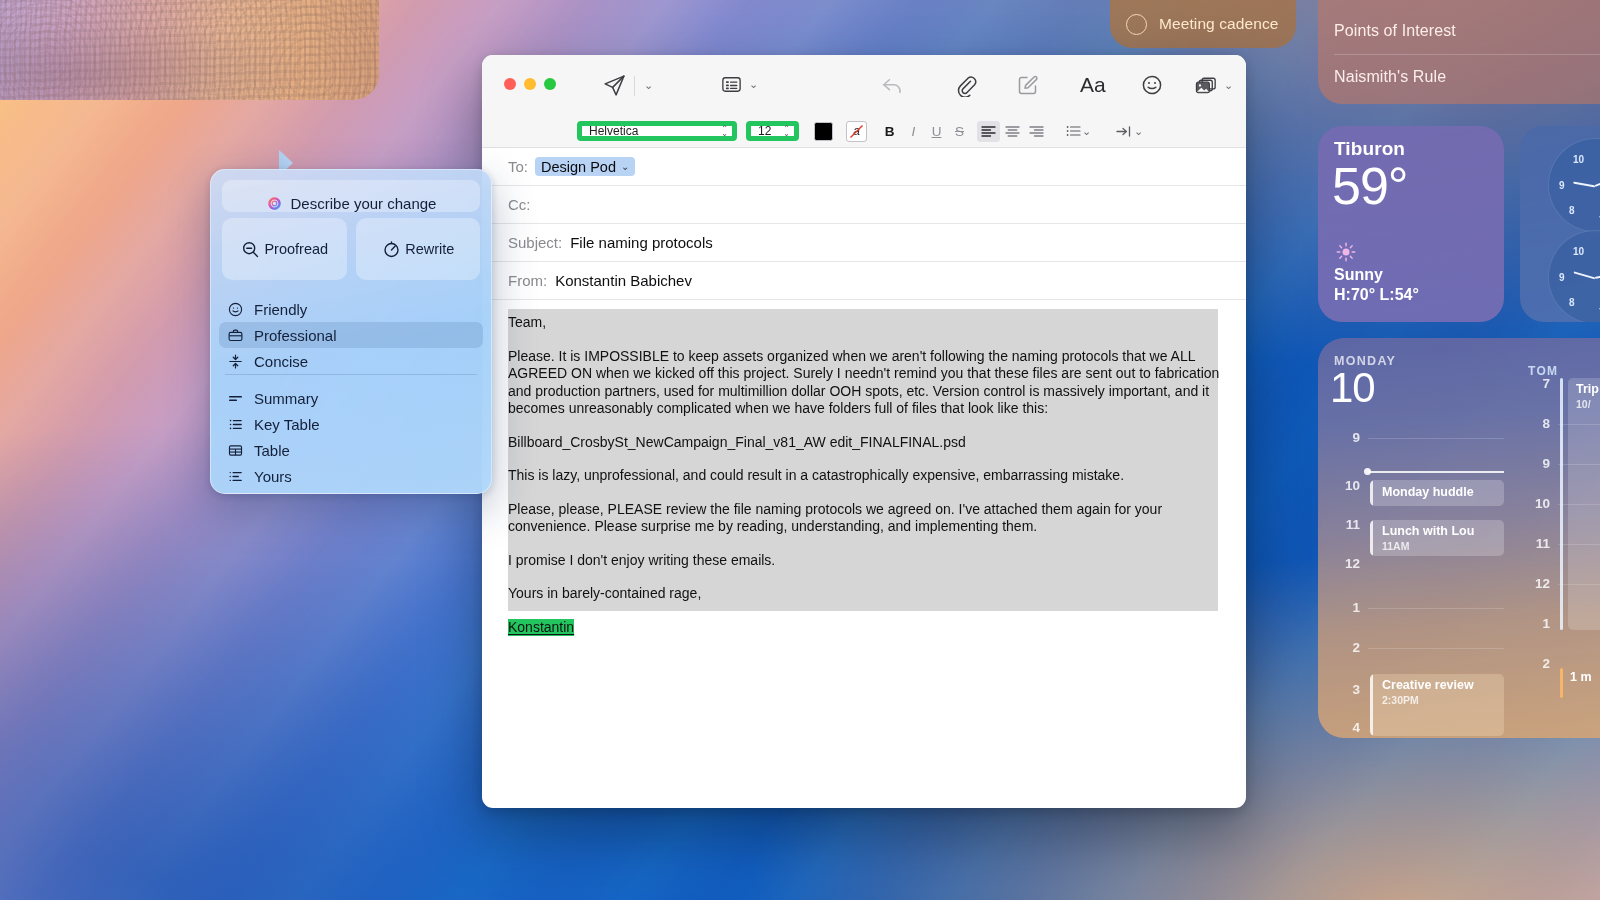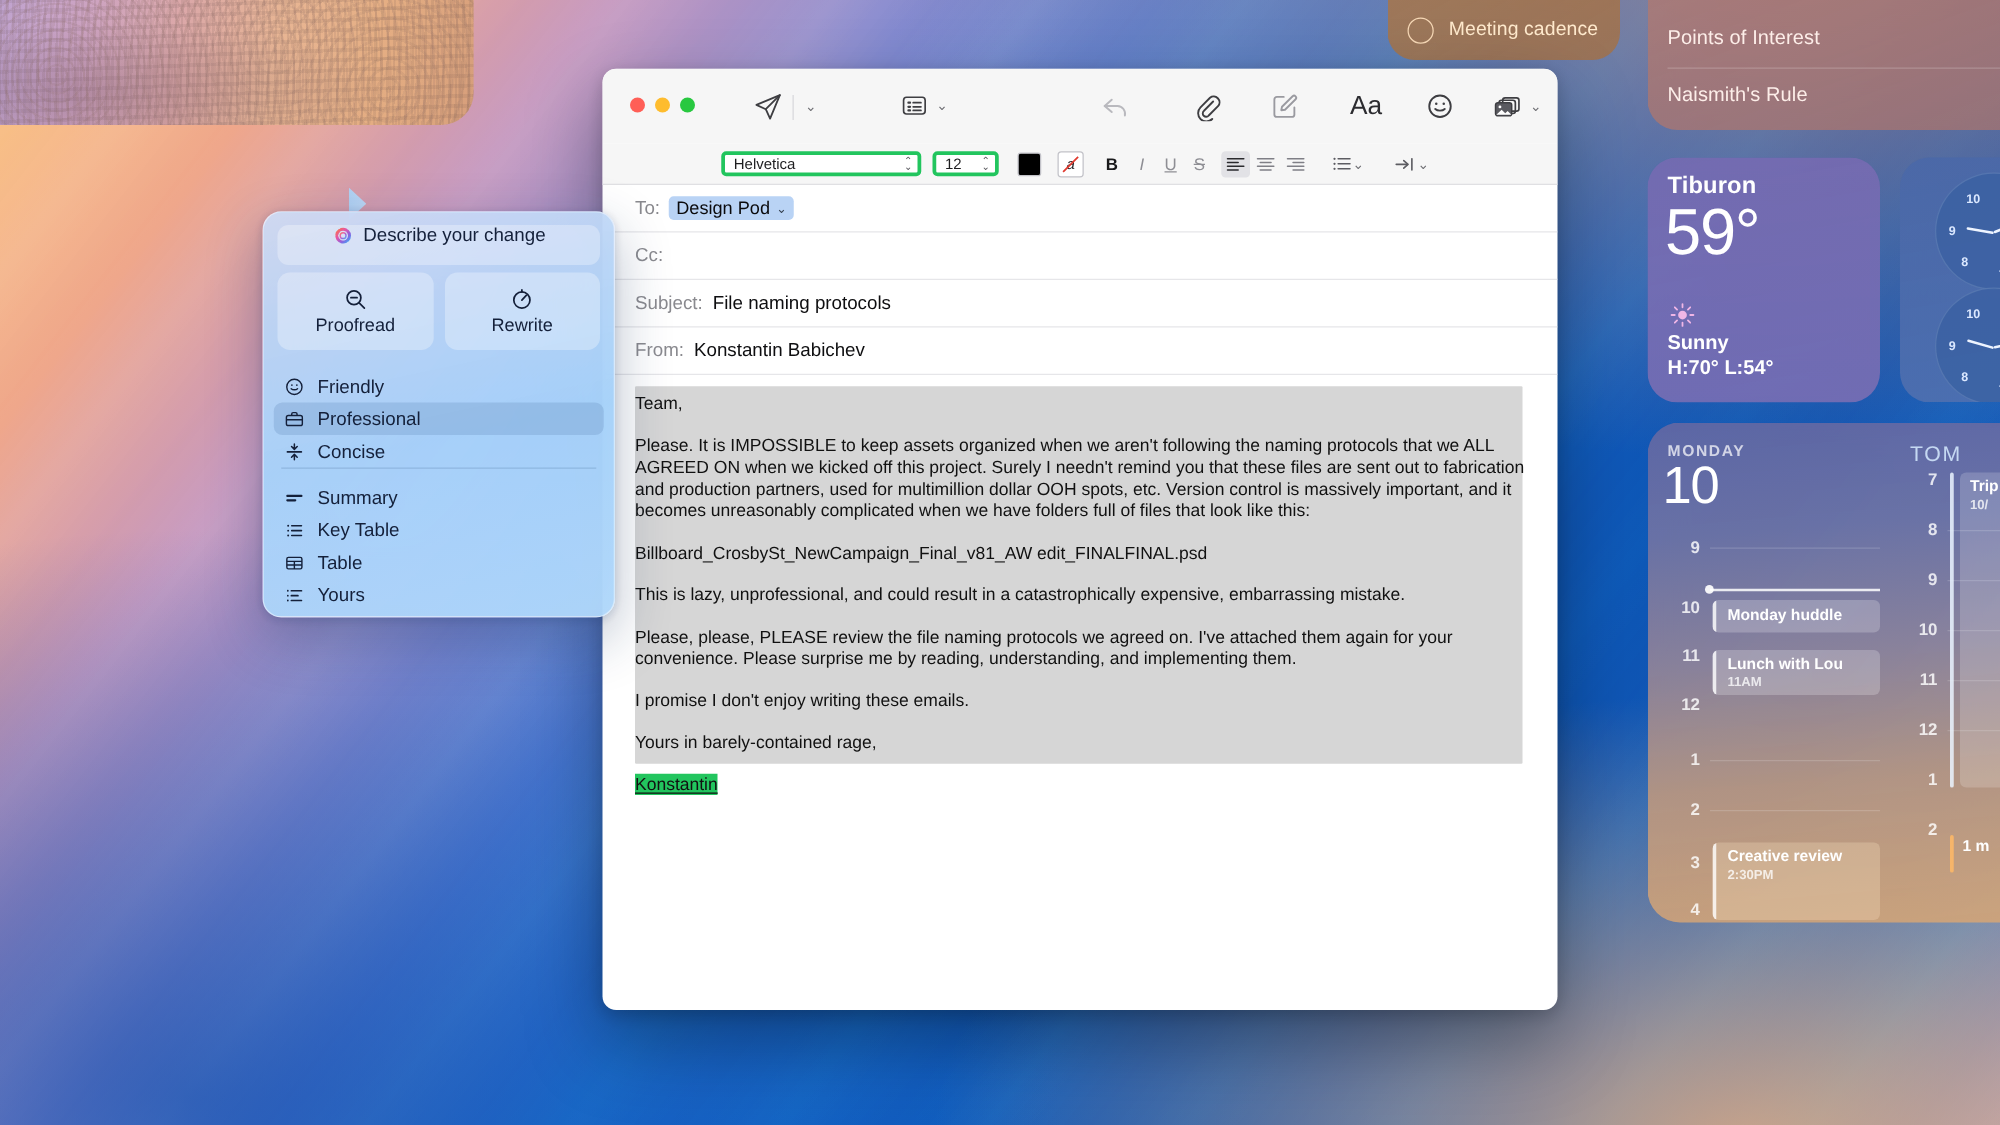--- a/index.html
+++ b/index.html
@@ -162,21 +162,21 @@
   .cal-daynum{position:absolute;left:12px;top:26px;font-size:42px;font-weight:300;color:#fff;letter-spacing:-1px;}
   .cal-hour{position:absolute;font-size:13.5px;font-weight:700;color:rgba(255,255,255,.82);text-align:right;}
   .cal-line{position:absolute;height:1px;background:rgba(255,255,255,.16);}
   .cal-now{position:absolute;height:1.5px;background:rgba(255,255,255,.85);}
   .cal-now-dot{position:absolute;width:7px;height:7px;border-radius:50%;background:rgba(255,255,255,.92);}
   .cal-event{position:absolute;border-radius:5px;overflow:hidden;
     background:rgba(255,255,255,.22);}
   .cal-event .bar{position:absolute;left:0;top:0;bottom:0;width:3px;background:rgba(255,255,255,.80);}
   .cal-event .ttl{position:absolute;left:12px;top:4px;font-size:12.5px;font-weight:700;color:#fff;white-space:nowrap;}
   .cal-event .tm{position:absolute;left:12px;top:20px;font-size:10.5px;font-weight:700;color:rgba(255,255,255,.78);white-space:nowrap;}
-  .cal-tomlabel{position:absolute;left:14px;top:16px;font-size:17px;font-weight:400;
+  .cal-tomlabel{position:absolute;left:14px;top:26px;font-size:12px;font-weight:700;
     letter-spacing:1.3px;color:rgba(215,235,255,.85);}
   .cal-allday{position:absolute;border-radius:5px;background:rgba(255,255,255,.18);}
   .cal-vbar{position:absolute;width:3px;border-radius:2px;background:rgba(235,245,255,.85);}
 
   
   #mail-window{
     position:absolute;left:482px;top:55px;width:764px;height:753px;
     border-radius:11px;background:#ffffff;
     box-shadow:0 26px 60px rgba(0,0,0,.34), 0 4px 14px rgba(0,0,0,.18);
     overflow:hidden;
@@ -196,21 +196,21 @@
   }
   .chev{font-size:11px;color:#6b6b70;margin-left:2px;}
   .tb-sep{width:1px;height:20px;background:#d8d8dc;margin:0 7px;}
 
   .fmt-bar{
     position:relative;height:32px;background:#f6f6f6;
     border-bottom:1px solid #e0e0e3;
     display:flex;align-items:center;
   }
   .fmt-select{
-    height:20px;border:3px solid #22c55e;border-radius:4px;background:#fff;
+    height:20px;border:5px solid #22c55e;border-radius:4px;background:#fff;
     display:flex;align-items:center;justify-content:space-between;
     padding:0 4px 0 7px;font-size:12px;color:#1d1d1f;box-sizing:border-box;
   }
   .stepper{display:flex;flex-direction:column;line-height:5px;font-size:8px;color:#55555a;margin-left:6px;}
   .swatch{width:17px;height:17px;background:#000;border-radius:2.5px;border:1px solid #c2c2c8;}
   .hl-btn{width:19px;height:19px;border:1px solid #c2c2c8;border-radius:3px;background:#fff;
     display:flex;align-items:center;justify-content:center;position:relative;}
   .fmt-txt{font-size:13.5px;color:#3a3a3e;display:flex;align-items:center;justify-content:center;width:21px;height:21px;}
   .fmt-txt.on{color:#1a1a1c;font-weight:700;}
   .fmt-icon{width:23px;height:21px;display:flex;align-items:center;justify-content:center;border-radius:3.5px;}
@@ -260,28 +260,28 @@
     box-sizing:border-box;overflow:visible;
   }
   #wt-pointer{
     position:absolute;left:279px;top:150px;width:14px;height:26px;
     background:linear-gradient(90deg, rgba(174,212,248,.94), rgba(186,219,250,.92));
     clip-path:polygon(0 0, 100% 50%, 0 100%);
   }
   .wt-describe{
     position:absolute;left:11px;top:10px;right:11px;height:32px;
     border-radius:9px;background:rgba(255,255,255,.30);
-    display:flex;align-items:flex-start;justify-content:center;gap:8px;
+    display:flex;align-items:flex-end;justify-content:center;gap:8px;
   }
   .ai-ring{width:17px;height:17px;flex:0 0 auto;}
   .wt-describe span{font-size:15px;color:#14203a;}
   .wt-pair{position:absolute;left:11px;top:48px;right:11px;height:62px;display:flex;gap:9px;}
   .wt-card{
     flex:1;border-radius:10px;background:rgba(255,255,255,.30);
-    display:flex;flex-direction:column;align-items:center;justify-content:center;gap:3px;
+    display:flex;flex-direction:row;align-items:center;justify-content:center;gap:3px;
   }
   .wt-card .lbl{font-size:14.5px;color:#14203a;}
   .wt-row{
     position:absolute;left:8px;right:8px;height:26px;
     display:flex;align-items:center;gap:10px;padding-left:8px;box-sizing:border-box;
     border-radius:7px;
   }
   .wt-row.active{background:rgba(120,160,205,.40);}
   .wt-row .lbl{font-size:15px;color:#14203a;}
   .wt-ico{width:17px;height:17px;flex:0 0 auto;display:flex;align-items:center;justify-content:center;}

